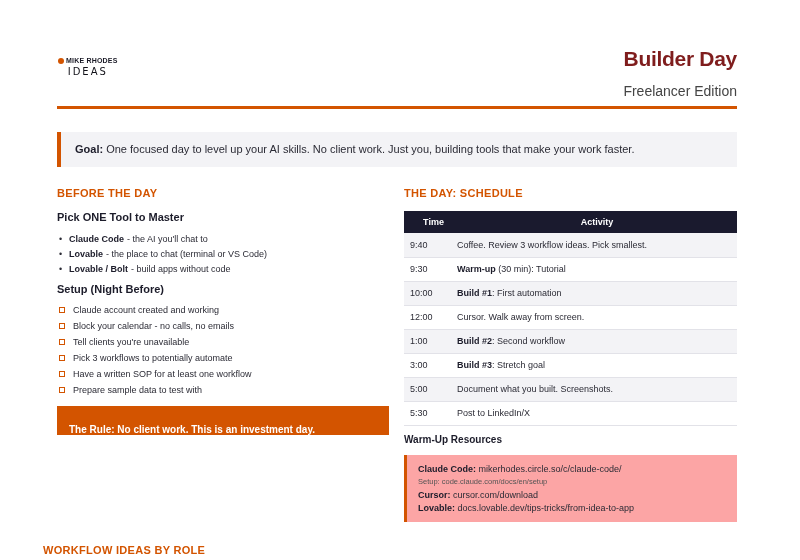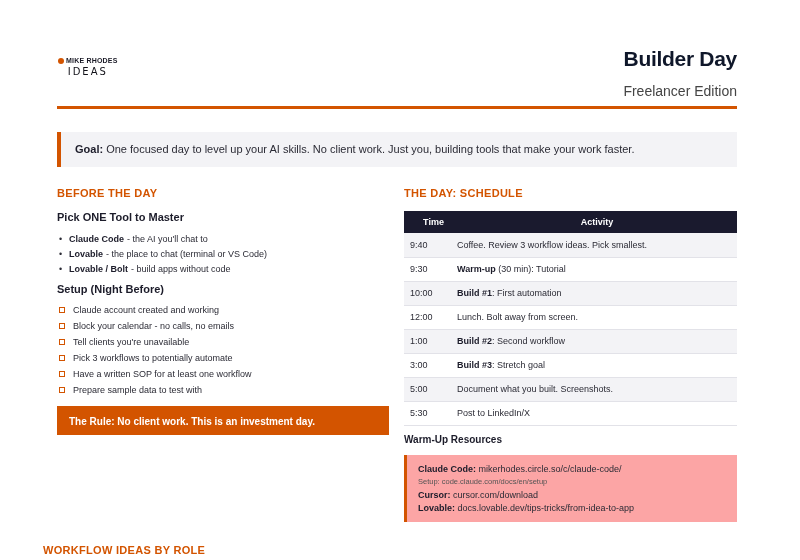--- a/index.html
+++ b/index.html
@@ -5,42 +5,42 @@
   * { box-sizing: border-box; margin: 0; padding: 0; }
   html, body { width: 800px; height: 560px; overflow: hidden; background: #ffffff; }
   body { font-family: "Liberation Sans", sans-serif; color: #1c1c2a; position: relative; }
 
   .logo { position: absolute; left: 58px; top: 57px; }
   .logo-top { display: flex; align-items: center; font-size: 7px; font-weight: bold; letter-spacing: 0.2px; color: #1a1a26; }
   .logo-dot { width: 6px; height: 6px; border-radius: 50%; background: #d35400; margin-right: 2px; }
   .logo-main { font-size: 10px; font-weight: 400; letter-spacing: 2px; color: #111118; line-height: 14px; margin-top: 1px; font-family: "DejaVu Sans", sans-serif; text-align: center; }
 
   .title-block { position: absolute; right: 63px; top: 47px; text-align: right; }
-  .title { font-size: 21px; font-weight: bold; color: #0f172a; letter-spacing: -0.3px; }
+  .title { font-size: 21px; font-weight: bold; color: #7f1d1d; letter-spacing: -0.3px; }
   .subtitle { font-size: 14px; color: #444; margin-top: 12px; }
 
   .header-rule { position: absolute; left: 57px; top: 106px; width: 680px; height: 3px; background: #d35400; }
 
   .goal { position: absolute; left: 57px; top: 132px; width: 680px; height: 35px; background: #f3f3f6; border-left: 4px solid #d35400; padding: 11px 0 0 14px; font-size: 11px; color: #2b2b35; }
   .goal b { color: #1c1c2a; }
 
   .section-head { font-size: 11px; font-weight: bold; color: #d35400; letter-spacing: 0.3px; position: absolute; }
 
   .left-col { position: absolute; left: 57px; top: 187px; width: 332px; }
   .sub-head { font-size: 11px; font-weight: bold; color: #1c1c2a; }
   .tool-list { list-style: none; margin-top: 8px; padding-left: 2px; }
   .tool-list li { font-size: 9px; color: #2b2b35; height: 15px; display: flex; align-items: center; }
   .bullet { width: 10px; font-size: 9px; }
   .tool-list b { color: #1c1c2a; margin-right: 3px; }
 
   .check-list { list-style: none; margin-top: 10px; padding-left: 2px; }
   .check-list li { font-size: 9px; color: #2b2b35; height: 16px; display: flex; align-items: center; }
   .checkbox { width: 6px; height: 6px; border: 1px solid #d35400; margin-right: 8px; }
 
-  .rule-box { position: absolute; left: 57px; top: 406px; width: 332px; height: 29px; background: #d35400; color: #fff; font-size: 10px; font-weight: bold; padding: 10px 0 0 12px; }
+  .rule-box { position: absolute; left: 57px; top: 406px; width: 332px; height: 29px; background: #d35400; color: #fff; font-size: 10px; font-weight: bold; padding: 18px 0 0 12px; }
 
   .right-col { position: absolute; left: 404px; top: 187px; width: 333px; }
   table { border-collapse: collapse; width: 333px; margin-top: 14px; }
   th { background: #1a1a2e; color: #fff; font-size: 9px; font-weight: bold; text-align: center; height: 22px; }
   td { font-size: 9px; color: #2b2b35; height: 24px; border-bottom: 1px solid #e2e2e8; }
   th.c1, td.c1 { width: 53px; padding-left: 6px; }
   tr:nth-child(odd) td { background: #f3f3f6; }
   tr:nth-child(even) td { background: #ffffff; }
   td b { color: #1c1c2a; }
 
@@ -143,21 +143,21 @@
       <tr>
           <td class="c1">9:30</td>
           <td><b>Warm-up</b><span> (30 min): Tutorial</span></td>
         </tr>
       <tr>
           <td class="c1">10:00</td>
           <td><b>Build #1</b><span>: First automation</span></td>
         </tr>
       <tr>
           <td class="c1">12:00</td>
-          <td><b></b><span>Lunch. Bolt away from screen.</span></td>
+          <td><b></b><span>Cursor. Walk away from screen.</span></td>
         </tr>
       <tr>
           <td class="c1">1:00</td>
           <td><b>Build #2</b><span>: Second workflow</span></td>
         </tr>
       <tr>
           <td class="c1">3:00</td>
           <td><b>Build #3</b><span>: Stretch goal</span></td>
         </tr>
       <tr>

